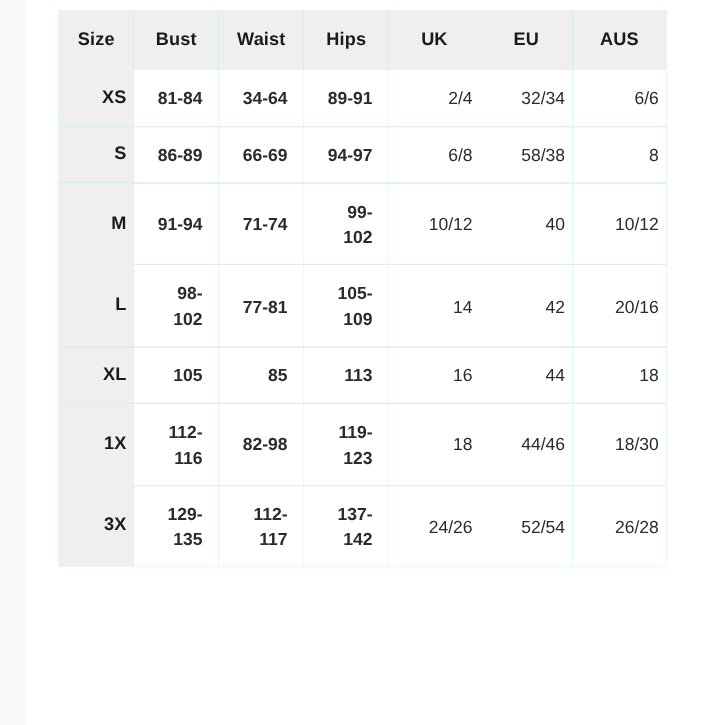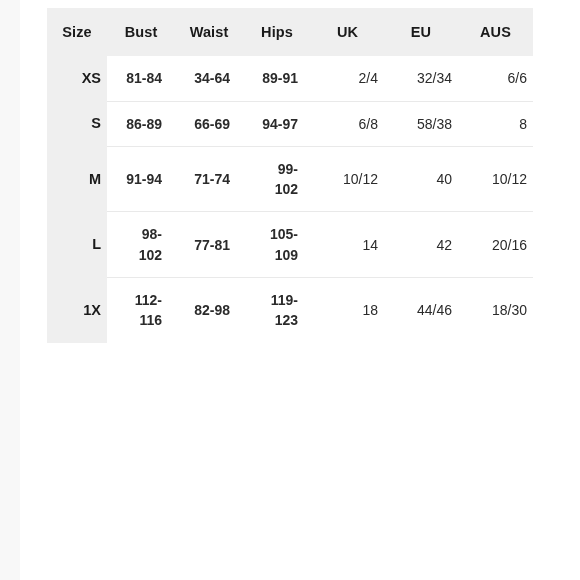--- a/index.html
+++ b/index.html
@@ -179,34 +179,64 @@
             <span class="wrap-val">77-81</span>
           </td>
         <td>
             <span class="wrap-val">105-109</span>
           </td>
         <td>14</td>
         <td>42</td>
         <td>20/16</td>
       </tr>
 
+      <tr>
+        <td class="size-cell">XL</td>
+        <td>
+            <span class="wrap-val">105</span>
+          </td>
+        <td>
+            <span class="wrap-val">85</span>
+          </td>
+        <td>
+            <span class="wrap-val">113</span>
+          </td>
+        <td>16</td>
+        <td>44</td>
+        <td>18</td>
+      </tr>
 
       <tr>
         <td class="size-cell">1X</td>
         <td>
             <span class="wrap-val">112-116</span>
           </td>
         <td>
             <span class="wrap-val">82-98</span>
           </td>
         <td>
             <span class="wrap-val">119-123</span>
           </td>
         <td>18</td>
         <td>44/46</td>
         <td>18/30</td>
       </tr>
 
 
+      <tr>
+        <td class="size-cell">3X</td>
+        <td>
+            <span class="wrap-val">129-135</span>
+          </td>
+        <td>
+            <span class="wrap-val">112-117</span>
+          </td>
+        <td>
+            <span class="wrap-val">137-142</span>
+          </td>
+        <td>24/26</td>
+        <td>52/54</td>
+        <td>26/28</td>
+      </tr>
 
     </tbody>
   </table>
 </div>
 
 </body></html>

